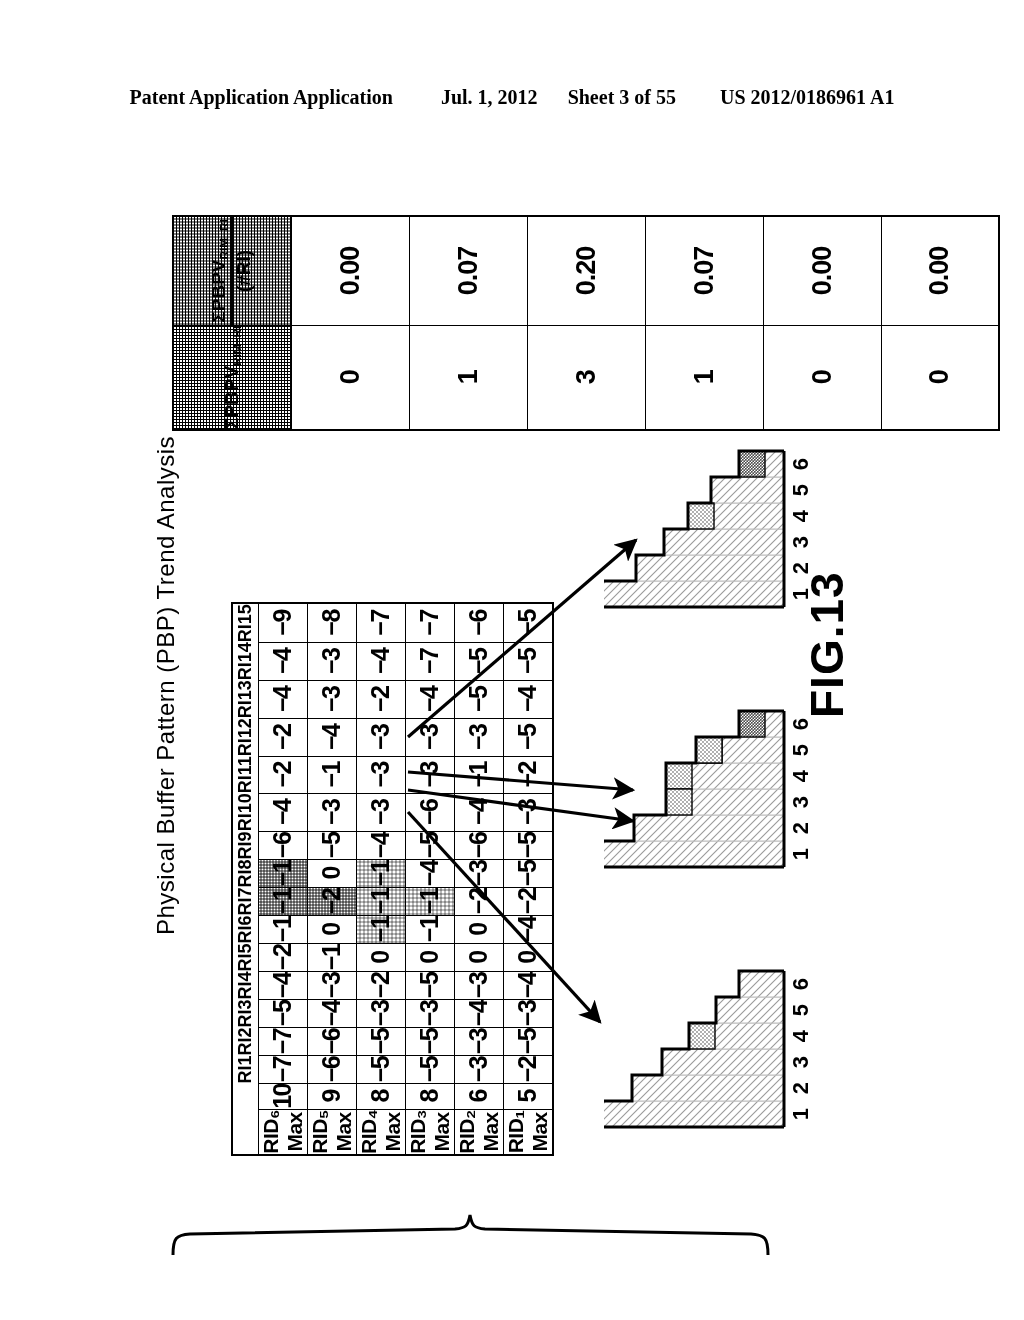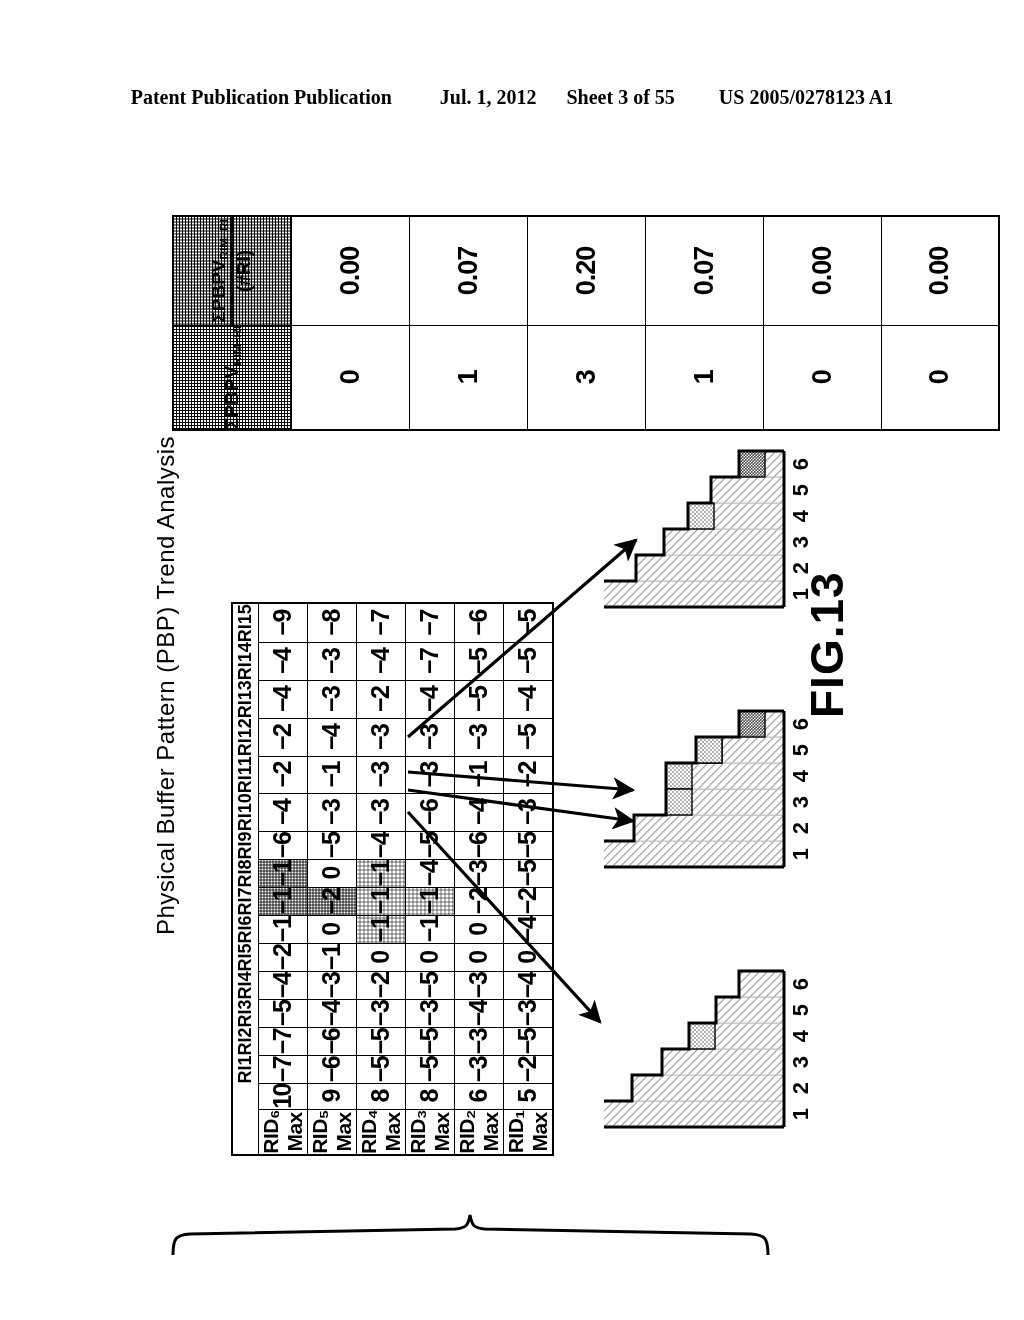--- a/index.html
+++ b/index.html
@@ -183,27 +183,27 @@
     width: 1024px; height: 1320px;
     pointer-events: none;
   }
 </style>
 </head>
 <body>
 
 <div id="page">
 
   <div id="pub-header">
-    <span>Patent Publication Publication</span>
+    <span>Patent Application Application</span>
     <span class="hgap1"></span>
     <span>Jul. 1, 2012</span>
     <span class="hgap2"></span>
     <span>Sheet 3 of 55</span>
     <span class="hgap3"></span>
-    <span>US 2005/0278123 A1</span>
+    <span>US 2012/0186961 A1</span>
   </div>
 
   <div id="summary-wrap">
     <div id="summary-inner">
       <table class="ptbl" id="summary-tbl">
         <tbody id="summary-body">
             <tr>
               <th class="sh"><span class="shbox">ΣPBPV<span class="sub">RIM−RI</span></span></th>
               <th class="sh"><span class="frac"><span class="num">ΣPBPV<span class="sub">RIM−RI</span></span><span class="den">(#RI)</span></span></th>
             </tr>

